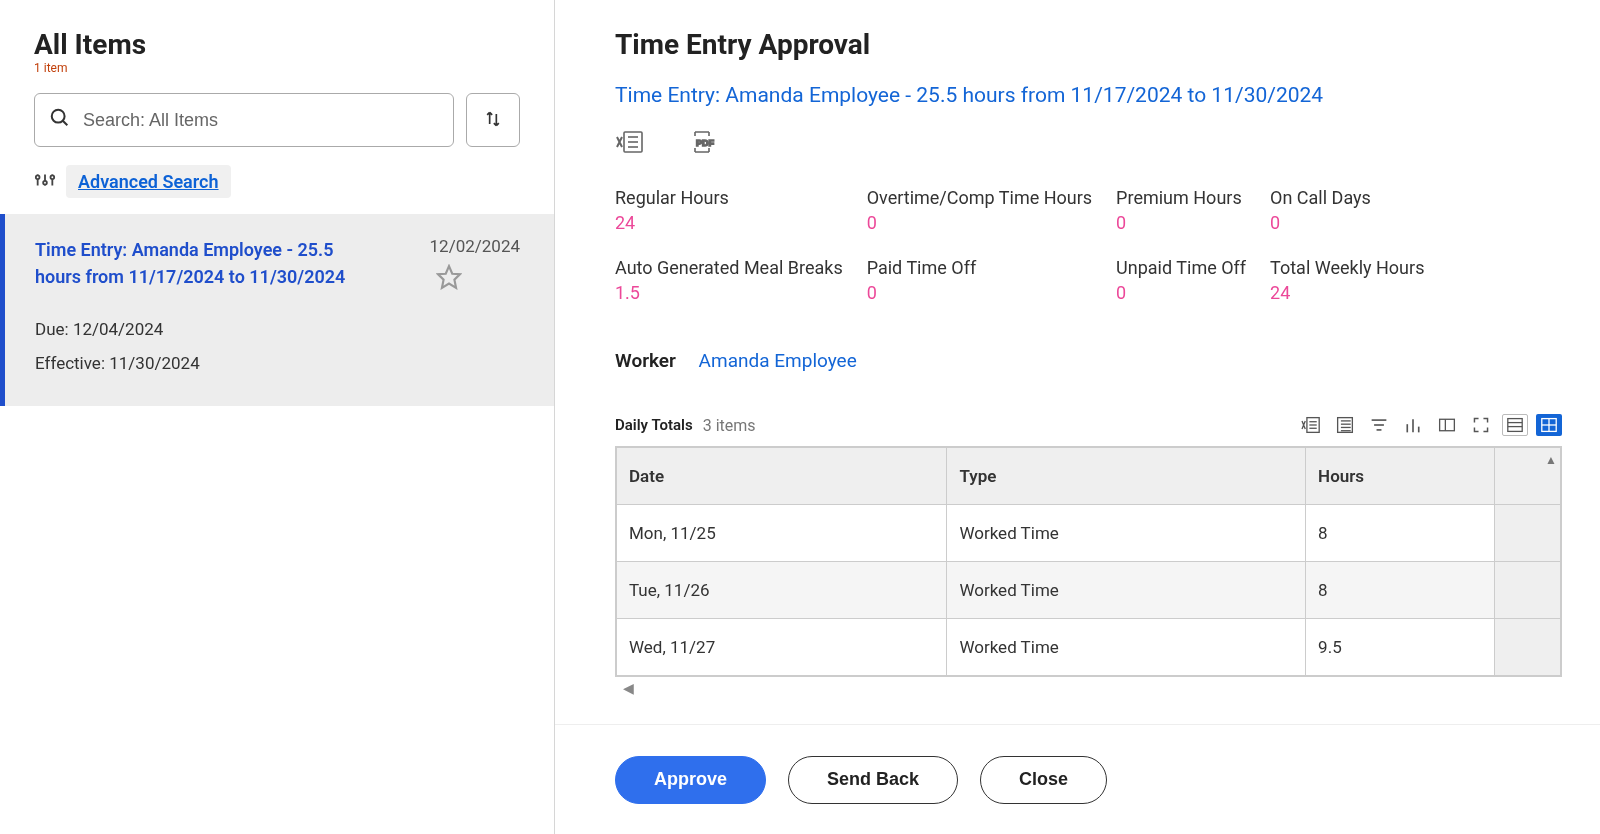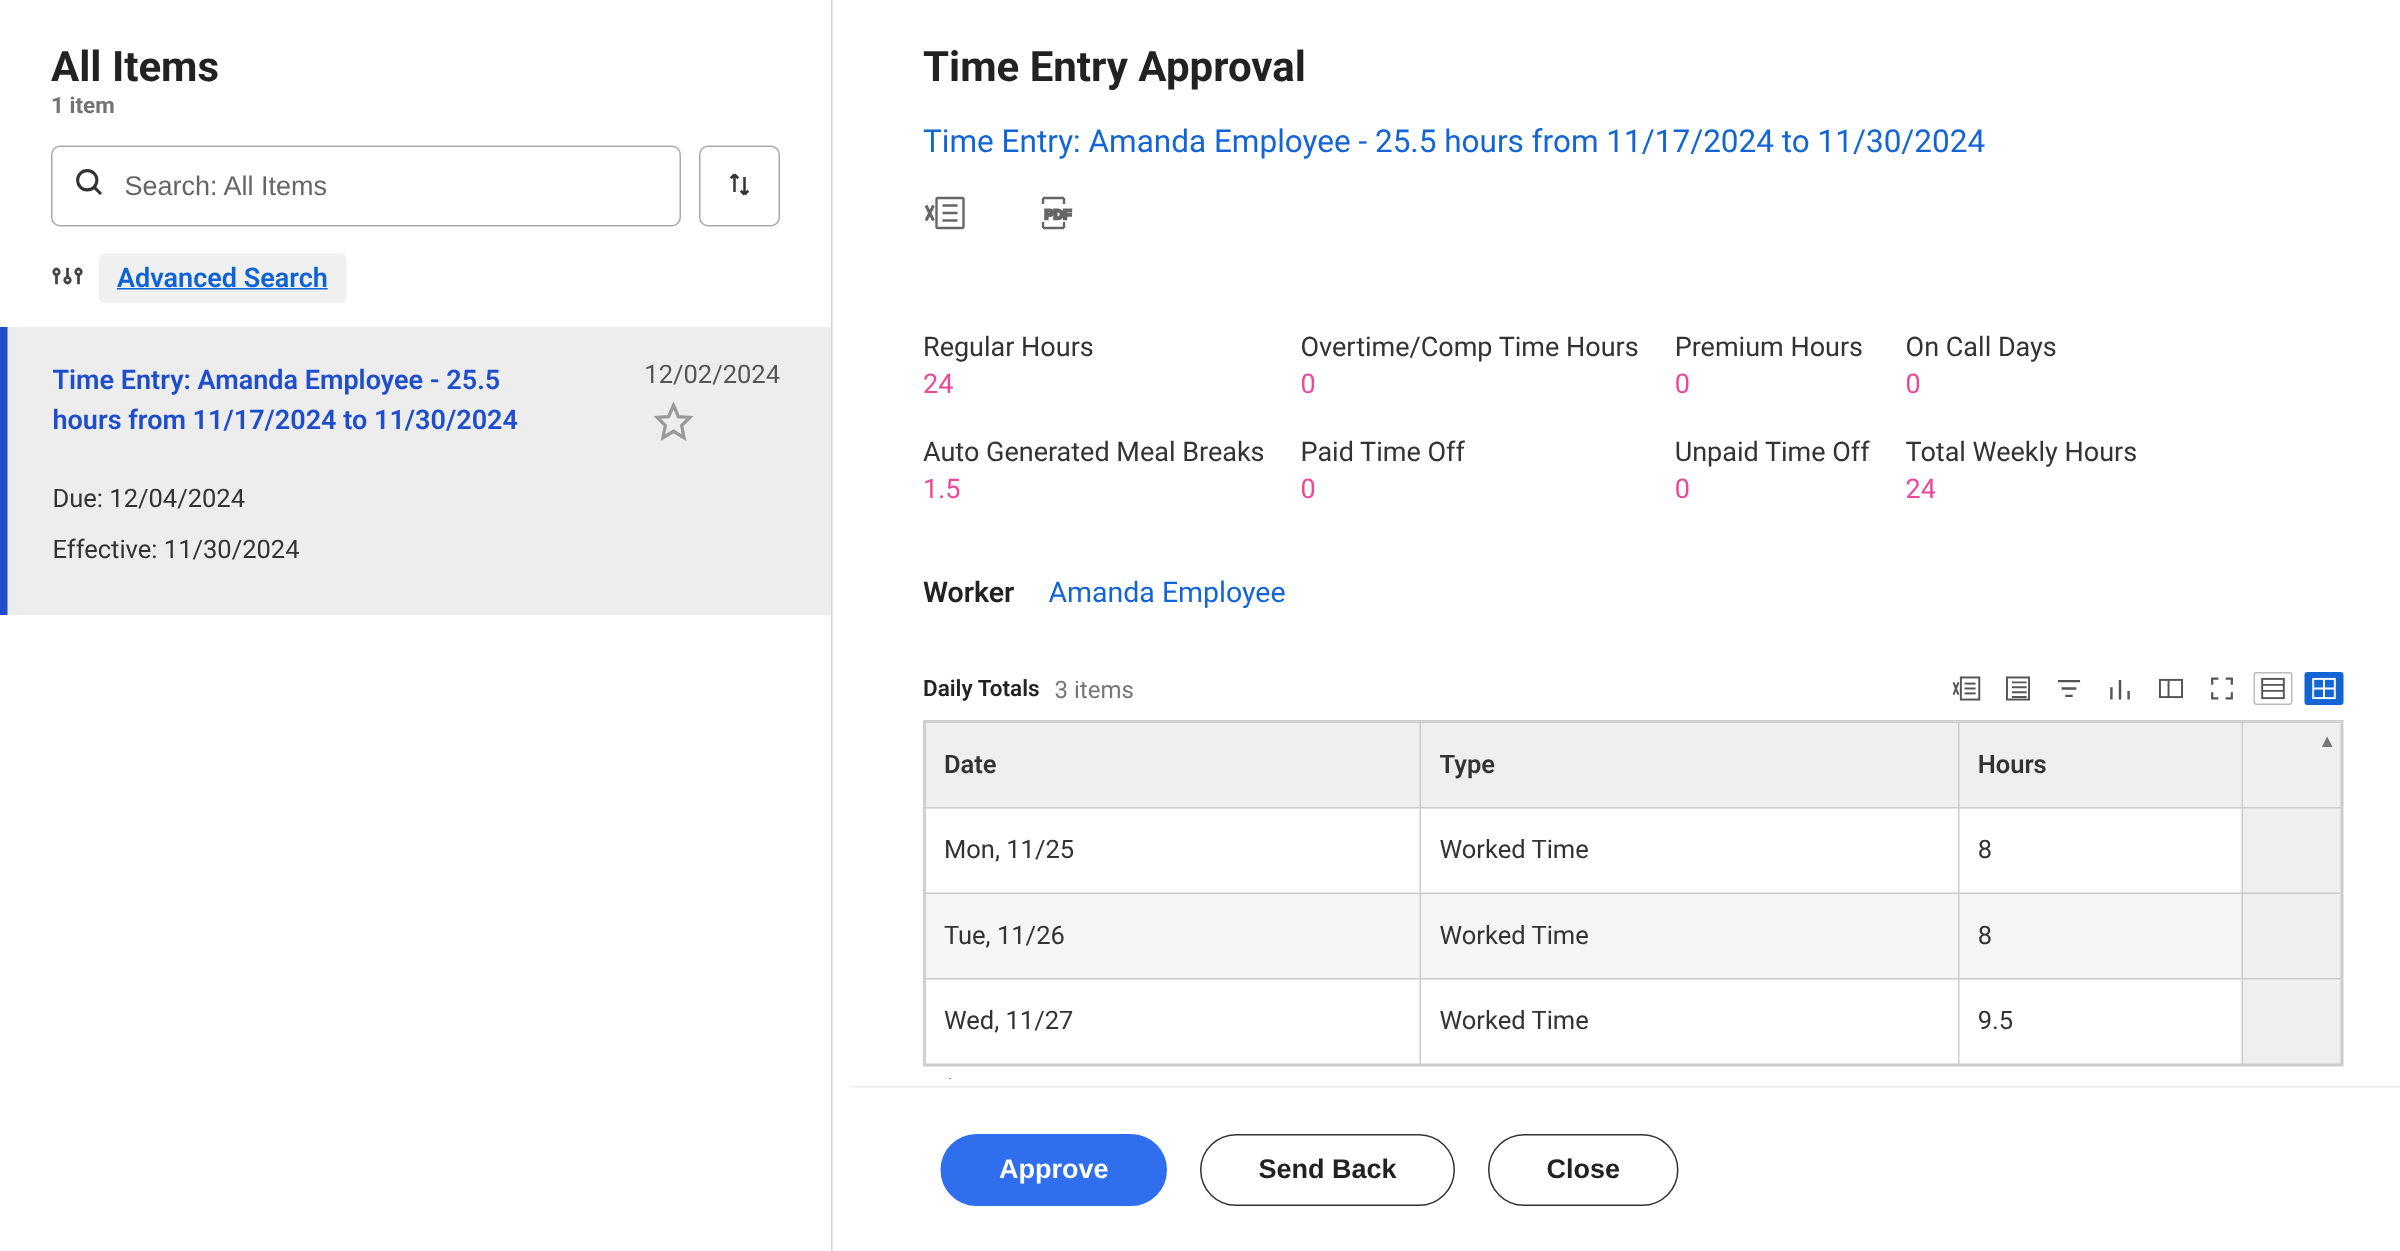--- a/index.html
+++ b/index.html
@@ -30,23 +30,22 @@
     justify-content: space-between;
     align-items: baseline;
     flex-direction: column;
   }
   .sidebar-title {
     font-size: 28px;
     font-weight: 700;
     color: #222;
   }
   .item-count {
-    font-size: 15px;
-    color: #737373;
-    font-weight: bold;
+    font-size: 12px;
+    color: #c2410c;
   }
   .search-row {
     display: flex;
     gap: 12px;
     padding: 18px 34px 0 34px;
   }
   .search-box {
     flex: 1;
     display: flex;
     align-items: center;
@@ -156,21 +155,21 @@
     gap: 44px;
     margin-top: 22px;
     color: #666;
   }
   .export-btn { cursor: pointer; }
   .summary {
     display: grid;
     grid-template-columns: repeat(4, auto);
     column-gap: 60px;
     row-gap: 26px;
-    margin-top: 62px;
+    margin-top: 28px;
     justify-content: start;
     gap: 24px;
   }
   .summary > div > .lbl {
     font-size: 18px;
     color: #333;
   }
   .summary > div > .val {
     font-size: 18px;
     color: #ec4899;
@@ -266,21 +265,21 @@
     height: 22px;
     display: flex;
     align-items: center;
     padding-left: 8px;
     color: #888;
     font-size: 14px;
   }
   
   .footer {
     position: absolute;
-    left: 12px; right: 0; bottom: 0;
+    left: 0; right: 0; bottom: 0;
     height: 110px;
     background: #fff;
     border-top: 1px solid #eee;
     display: flex;
     align-items: center;
     padding-left: 60px;
     gap: 22px;
   }
   .btn {
     height: 48px;

